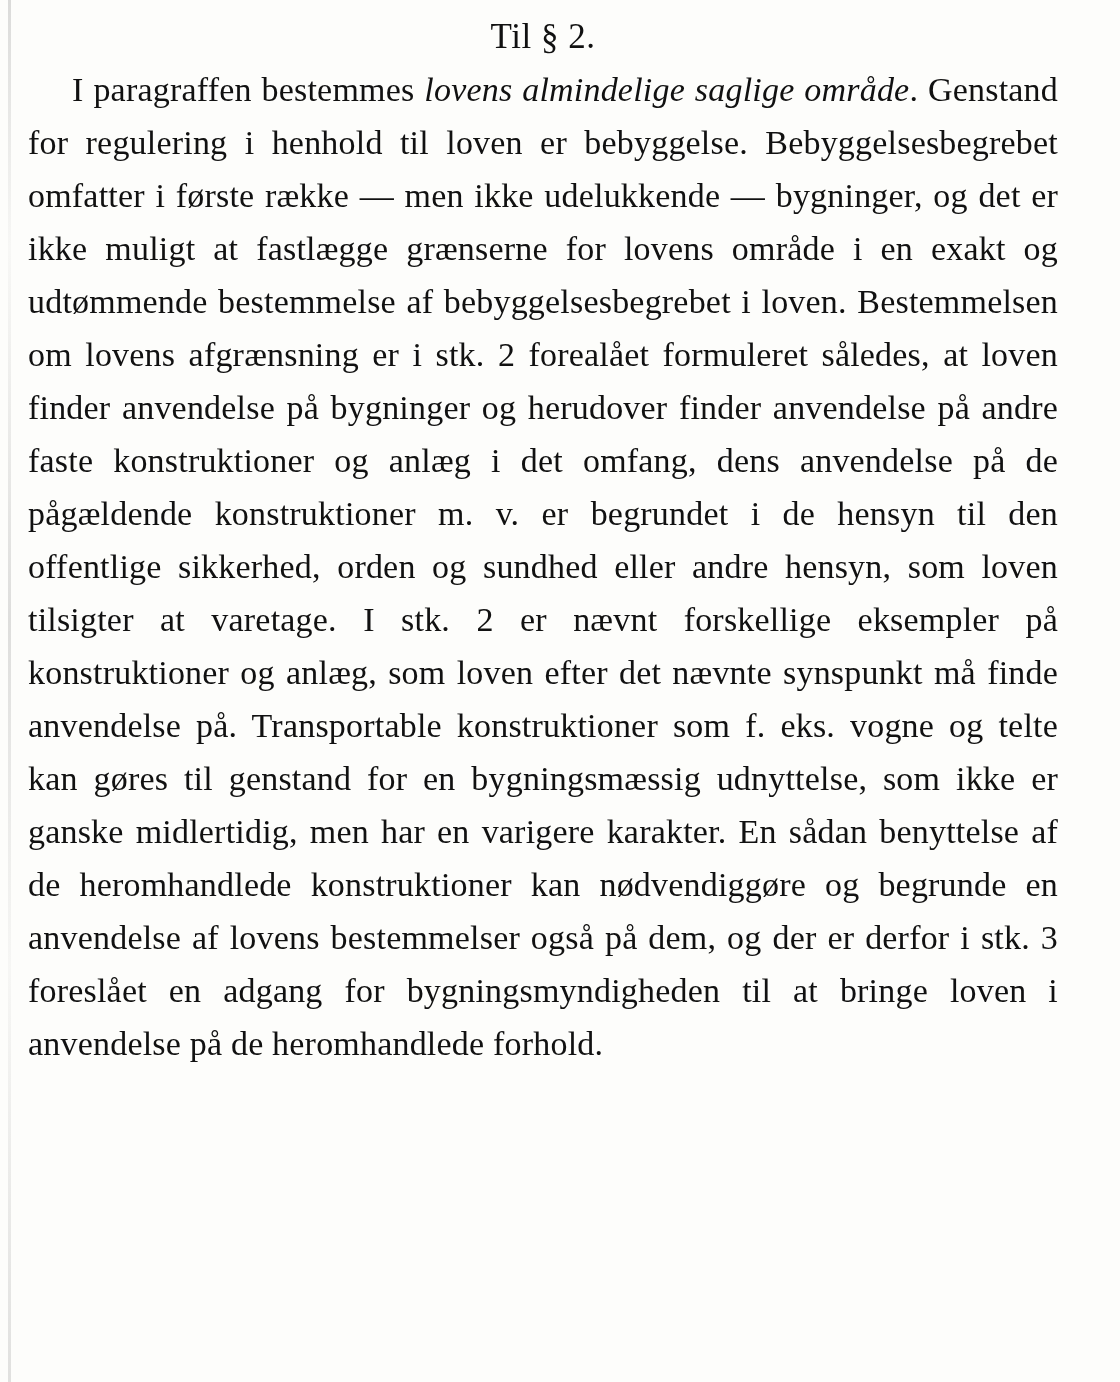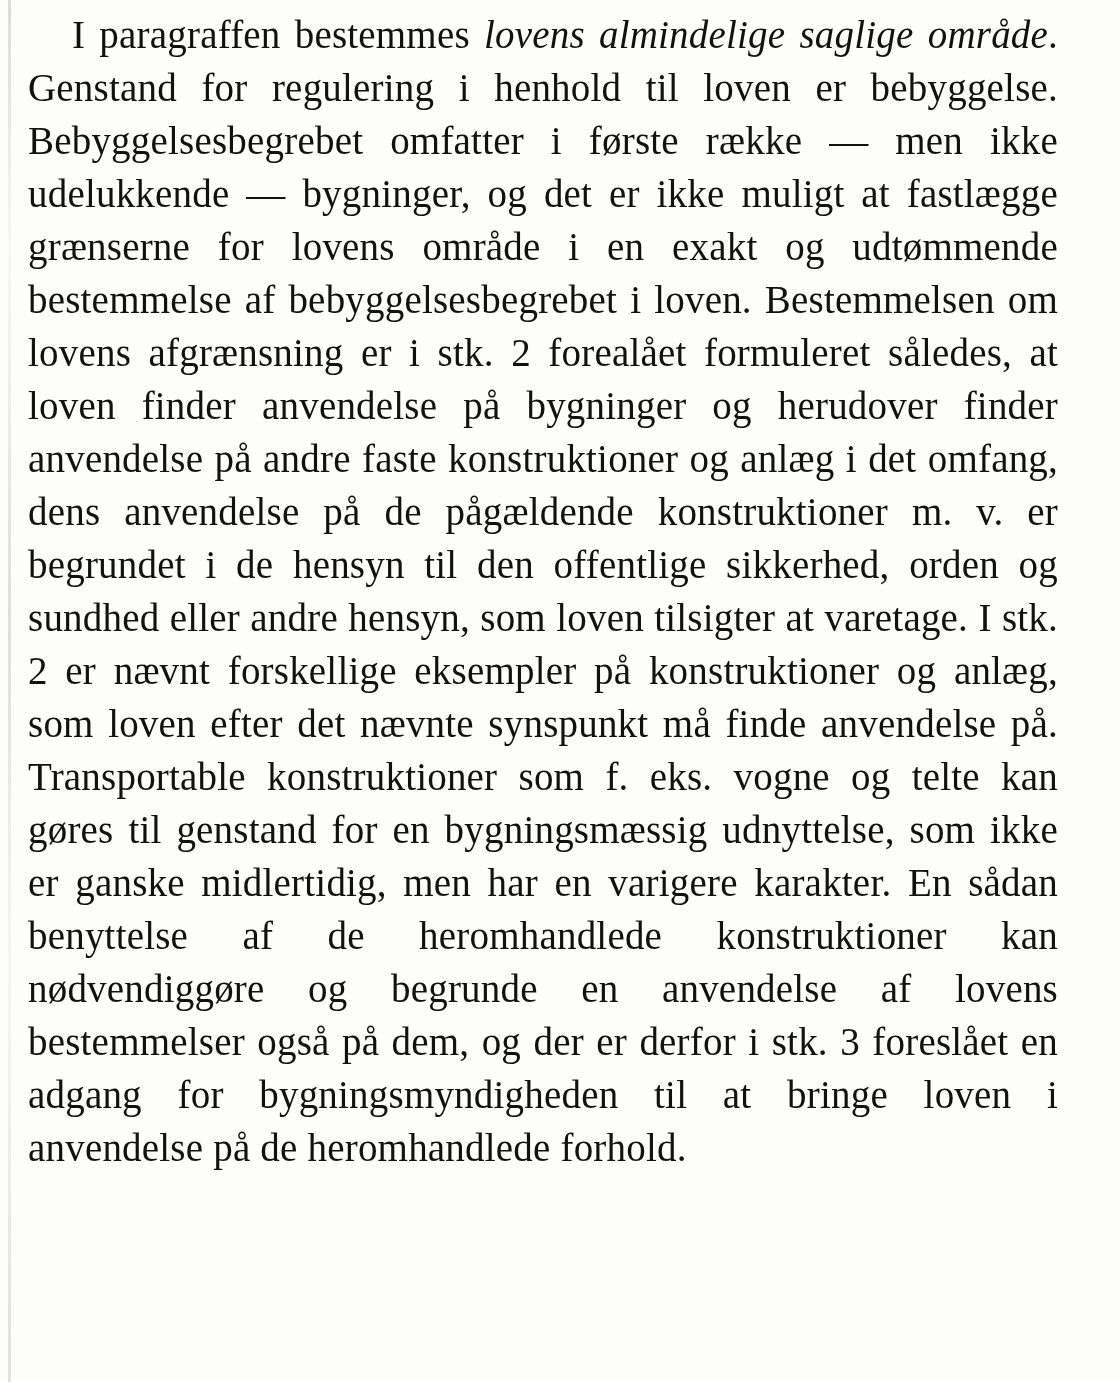--- a/index.html
+++ b/index.html
@@ -38,21 +38,21 @@
   }
   .heading {
     text-align: center;
     font-size: 35px;
     line-height: 1.1;
     letter-spacing: 0.5px;
     margin: 10px 0 6px 0;
     font-weight: 400;
   }
   .body-text {
-    font-size: 39px;
+    font-size: 34px;
     line-height: 53px;
     text-align: justify;
     text-justify: inter-word;
     hyphens: manual;
     letter-spacing: 0.2px;
     margin: 0;
   }
   .body-text .indent {
     display: inline-block;
     width: 44px;
@@ -60,15 +60,16 @@
   .ital {
     font-style: italic;
   }
 </style>
 </head>
 <body>
 
 <div class="page">
   <div class="gutter-edge"></div>
 
+  <h1 class="heading">Til § 2.</h1>
 
   <p class="body-text"><span class="indent"></span><span>I paragraffen bestemmes </span><span class="ital">lovens almindelige saglige område</span><span>. Genstand for regulering i henhold til loven er bebyggelse. Bebyggelsesbegrebet omfatter i første række — men ikke udelukkende — bygninger, og det er ikke muligt at fastlægge grænserne for lovens område i en exakt og udtømmende bestemmelse af bebyggelsesbegrebet i loven. Bestemmelsen om lovens afgrænsning er i stk. 2 forealået formuleret således, at loven finder anvendelse på bygninger og herudover finder anvendelse på andre faste konstruktioner og anlæg i det omfang, dens anvendelse på de pågældende konstruktioner m. v. er begrundet i de hensyn til den offentlige sikkerhed, orden og sundhed eller andre hensyn, som loven tilsigter at varetage. I stk. 2 er nævnt forskellige eksempler på konstruktioner og anlæg, som loven efter det nævnte synspunkt må finde anvendelse på. Transportable konstruktioner som f. eks. vogne og telte kan gøres til genstand for en bygningsmæssig udnyttelse, som ikke er ganske midlertidig, men har en varigere karakter. En sådan benyttelse af de heromhandlede konstruktioner kan nødvendiggøre og begrunde en anvendelse af lovens bestemmelser også på dem, og der er derfor i stk. 3 foreslået en adgang for bygningsmyndigheden til at bringe loven i anvendelse på de heromhandlede forhold.</span></p>
 </div>
 
 </body></html>

